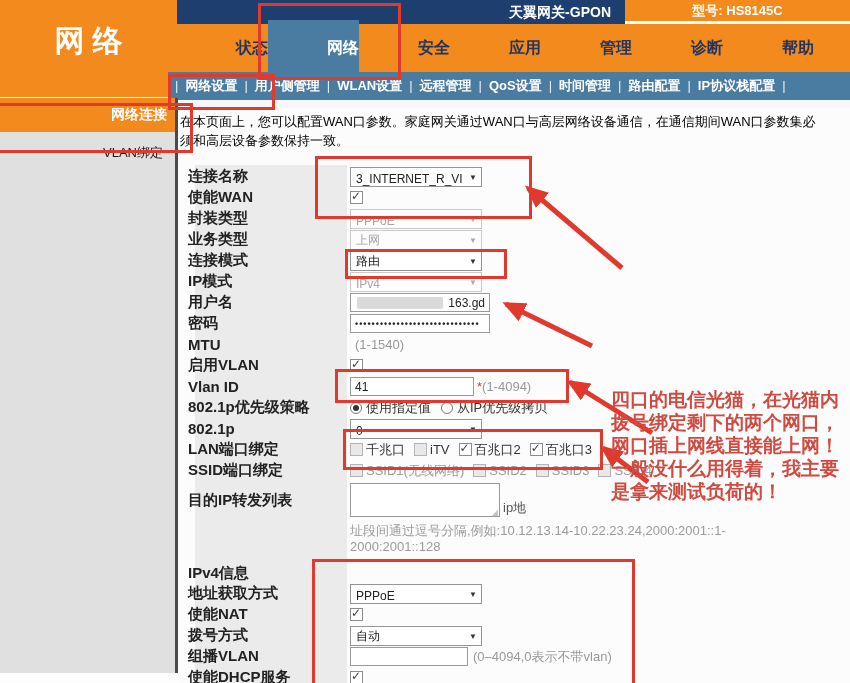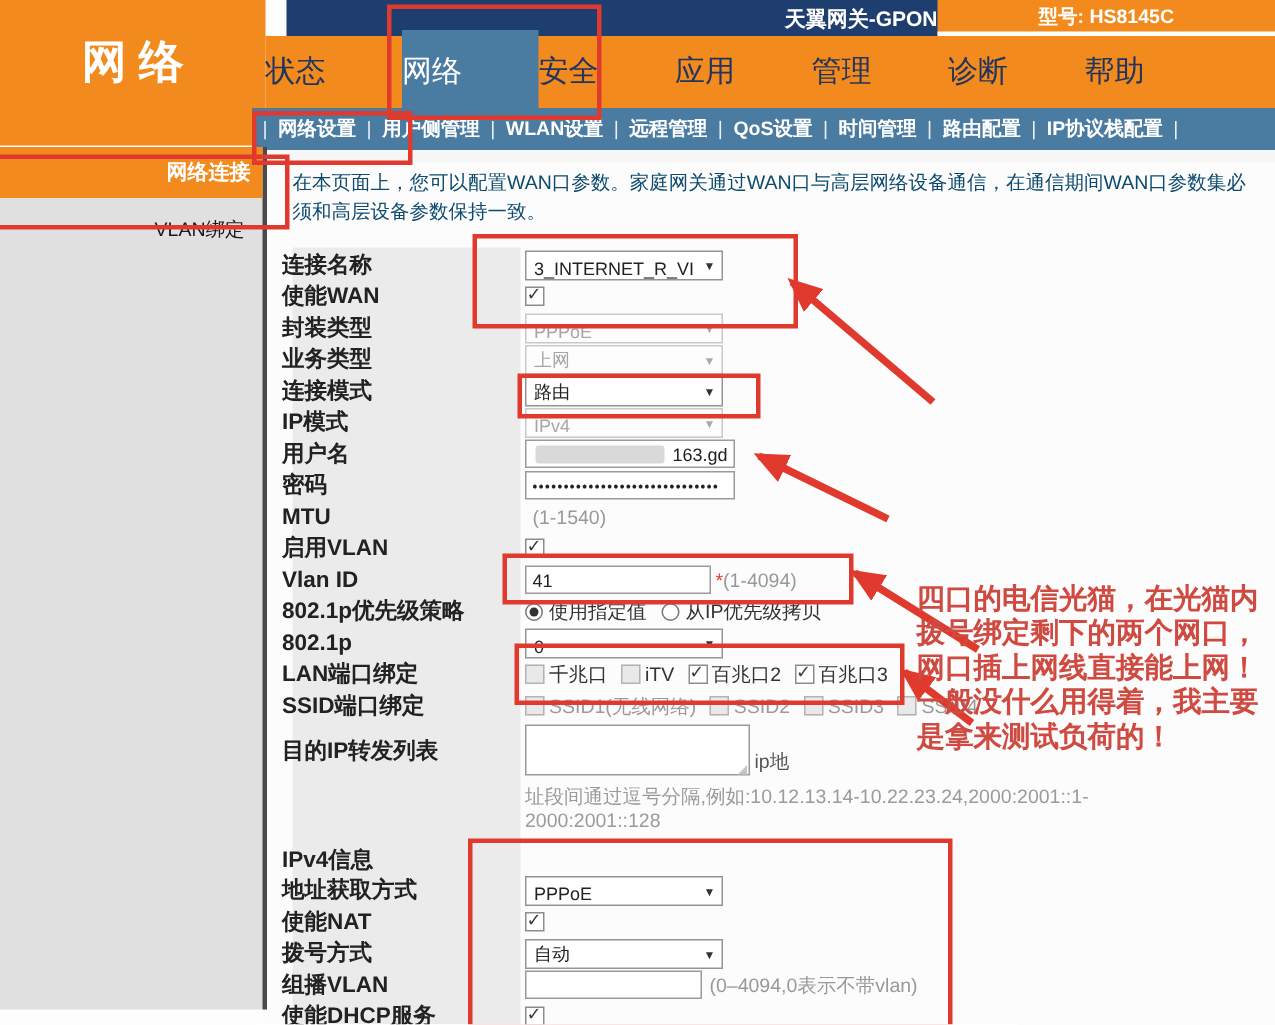--- a/index.html
+++ b/index.html
@@ -3,48 +3,48 @@
 <meta charset="utf-8">
 <style>
   html,body{margin:0;padding:0;background:#fff;}
   .screen{position:relative;width:850px;height:683px;background:#fdfdfd;overflow:hidden;
           font-family:"Liberation Sans","DejaVu Sans",sans-serif;}
 
   
   .hdr-left{position:absolute;left:0;top:0;width:177px;height:97px;background:#F28A1D;
             display:flex;align-items:center;justify-content:center;}
   .hdr-title{color:#fff;font-size:30px;font-weight:bold;letter-spacing:8px;margin-top:-14px;padding-left:8px;}
-  .topbar-navy{position:absolute;left:191px;top:0;width:448px;height:25px;background:#1D3E6E;
+  .topbar-navy{position:absolute;left:177px;top:0;width:448px;height:25px;background:#1D3E6E;
                color:#fff;font-size:14px;font-weight:bold;display:flex;align-items:center;
                justify-content:flex-end;padding-right:14px;box-sizing:border-box;}
   .topbar-model{position:absolute;left:625px;top:0;width:225px;height:24px;background:#F28A1D;
                 border-bottom:3px solid #fff;box-sizing:border-box;color:#fff;font-weight:bold;
                 font-size:13px;display:flex;align-items:center;justify-content:center;}
   .tabs-band{position:absolute;left:177px;top:24px;width:673px;height:48px;background:#F28A1D;}
   .tabs{position:absolute;left:177px;top:24px;width:637px;height:48px;display:flex;}
-  .tab{width:91px;line-height:48px;text-align:left;font-size:20px;font-weight:normal;color:#22355e;cursor:pointer;}
+  .tab{width:91px;line-height:48px;text-align:right;font-size:16px;font-weight:bold;color:#22355e;cursor:pointer;}
   .tab.selected{background:#4A7BA0;color:#fff;height:52px;line-height:56px;margin-top:-4px;}
   .subnav{position:absolute;left:168px;top:72px;width:682px;height:28px;background:#4A7BA0;
           color:#fff;font-size:13px;font-weight:bold;display:flex;align-items:center;white-space:nowrap;}
   .subnav-item{cursor:pointer;}
   .subnav-item::before{content:"|";margin:0 7px;font-weight:normal;color:#e8eff5;}
   .subnav-item.last::after{content:"|";margin:0 7px;font-weight:normal;color:#e8eff5;}
   .content-strip{position:absolute;left:0;top:100px;width:850px;height:8px;background:#f7f7f7;}
 
   
   .sidebar{position:absolute;left:0;top:98px;width:178px;height:575px;background:#e0e0e0;
            border-right:3px solid #4a4a4a;box-sizing:border-box;}
   .side-item{color:#1a1a1a;font-size:13px;text-align:right;padding-right:12px;margin-top:12px;cursor:pointer;}
   .side-item.active{height:34px;background:#F28A1D;color:#fff;font-weight:bold;font-size:14px;
                     display:flex;align-items:center;justify-content:flex-end;padding-right:8px;margin-top:0;}
 
   
   .main{position:absolute;left:178px;top:108px;width:672px;height:575px;background:#fcfcfc;}
   .labelcol-bg{position:absolute;left:17px;top:57px;width:152px;height:518px;background:#ebebeb;}
-  .intro{position:absolute;left:17px;top:4px;width:648px;font-size:13px;color:#0c4a6e;line-height:19px;margin:0;}
+  .intro{position:absolute;left:2px;top:4px;width:648px;font-size:13px;color:#000000;line-height:19px;margin:0;}
   .form{position:absolute;left:10px;top:58px;width:655px;}
   .row{display:flex;align-items:center;min-height:21px;}
   .lbl{width:162px;font-size:15px;font-weight:bold;color:#222;flex-shrink:0;}
   .ctl{display:flex;align-items:center;font-size:12px;color:#333;}
 
   .select{position:relative;width:132px;height:20px;border:1px solid #949494;background:#fff;
           box-sizing:border-box;display:flex;align-items:flex-end;padding:0 16px 0 5px;
           font-size:12px;color:#222;cursor:pointer;white-space:nowrap;}
   .caret::before{content:"▼";font-size:8px;color:#333;position:absolute;right:4px;top:5px;}
   .select.disabled{color:#a6a6a6;border-color:#c9c9c9;background:#fdfdfd;cursor:default;}

